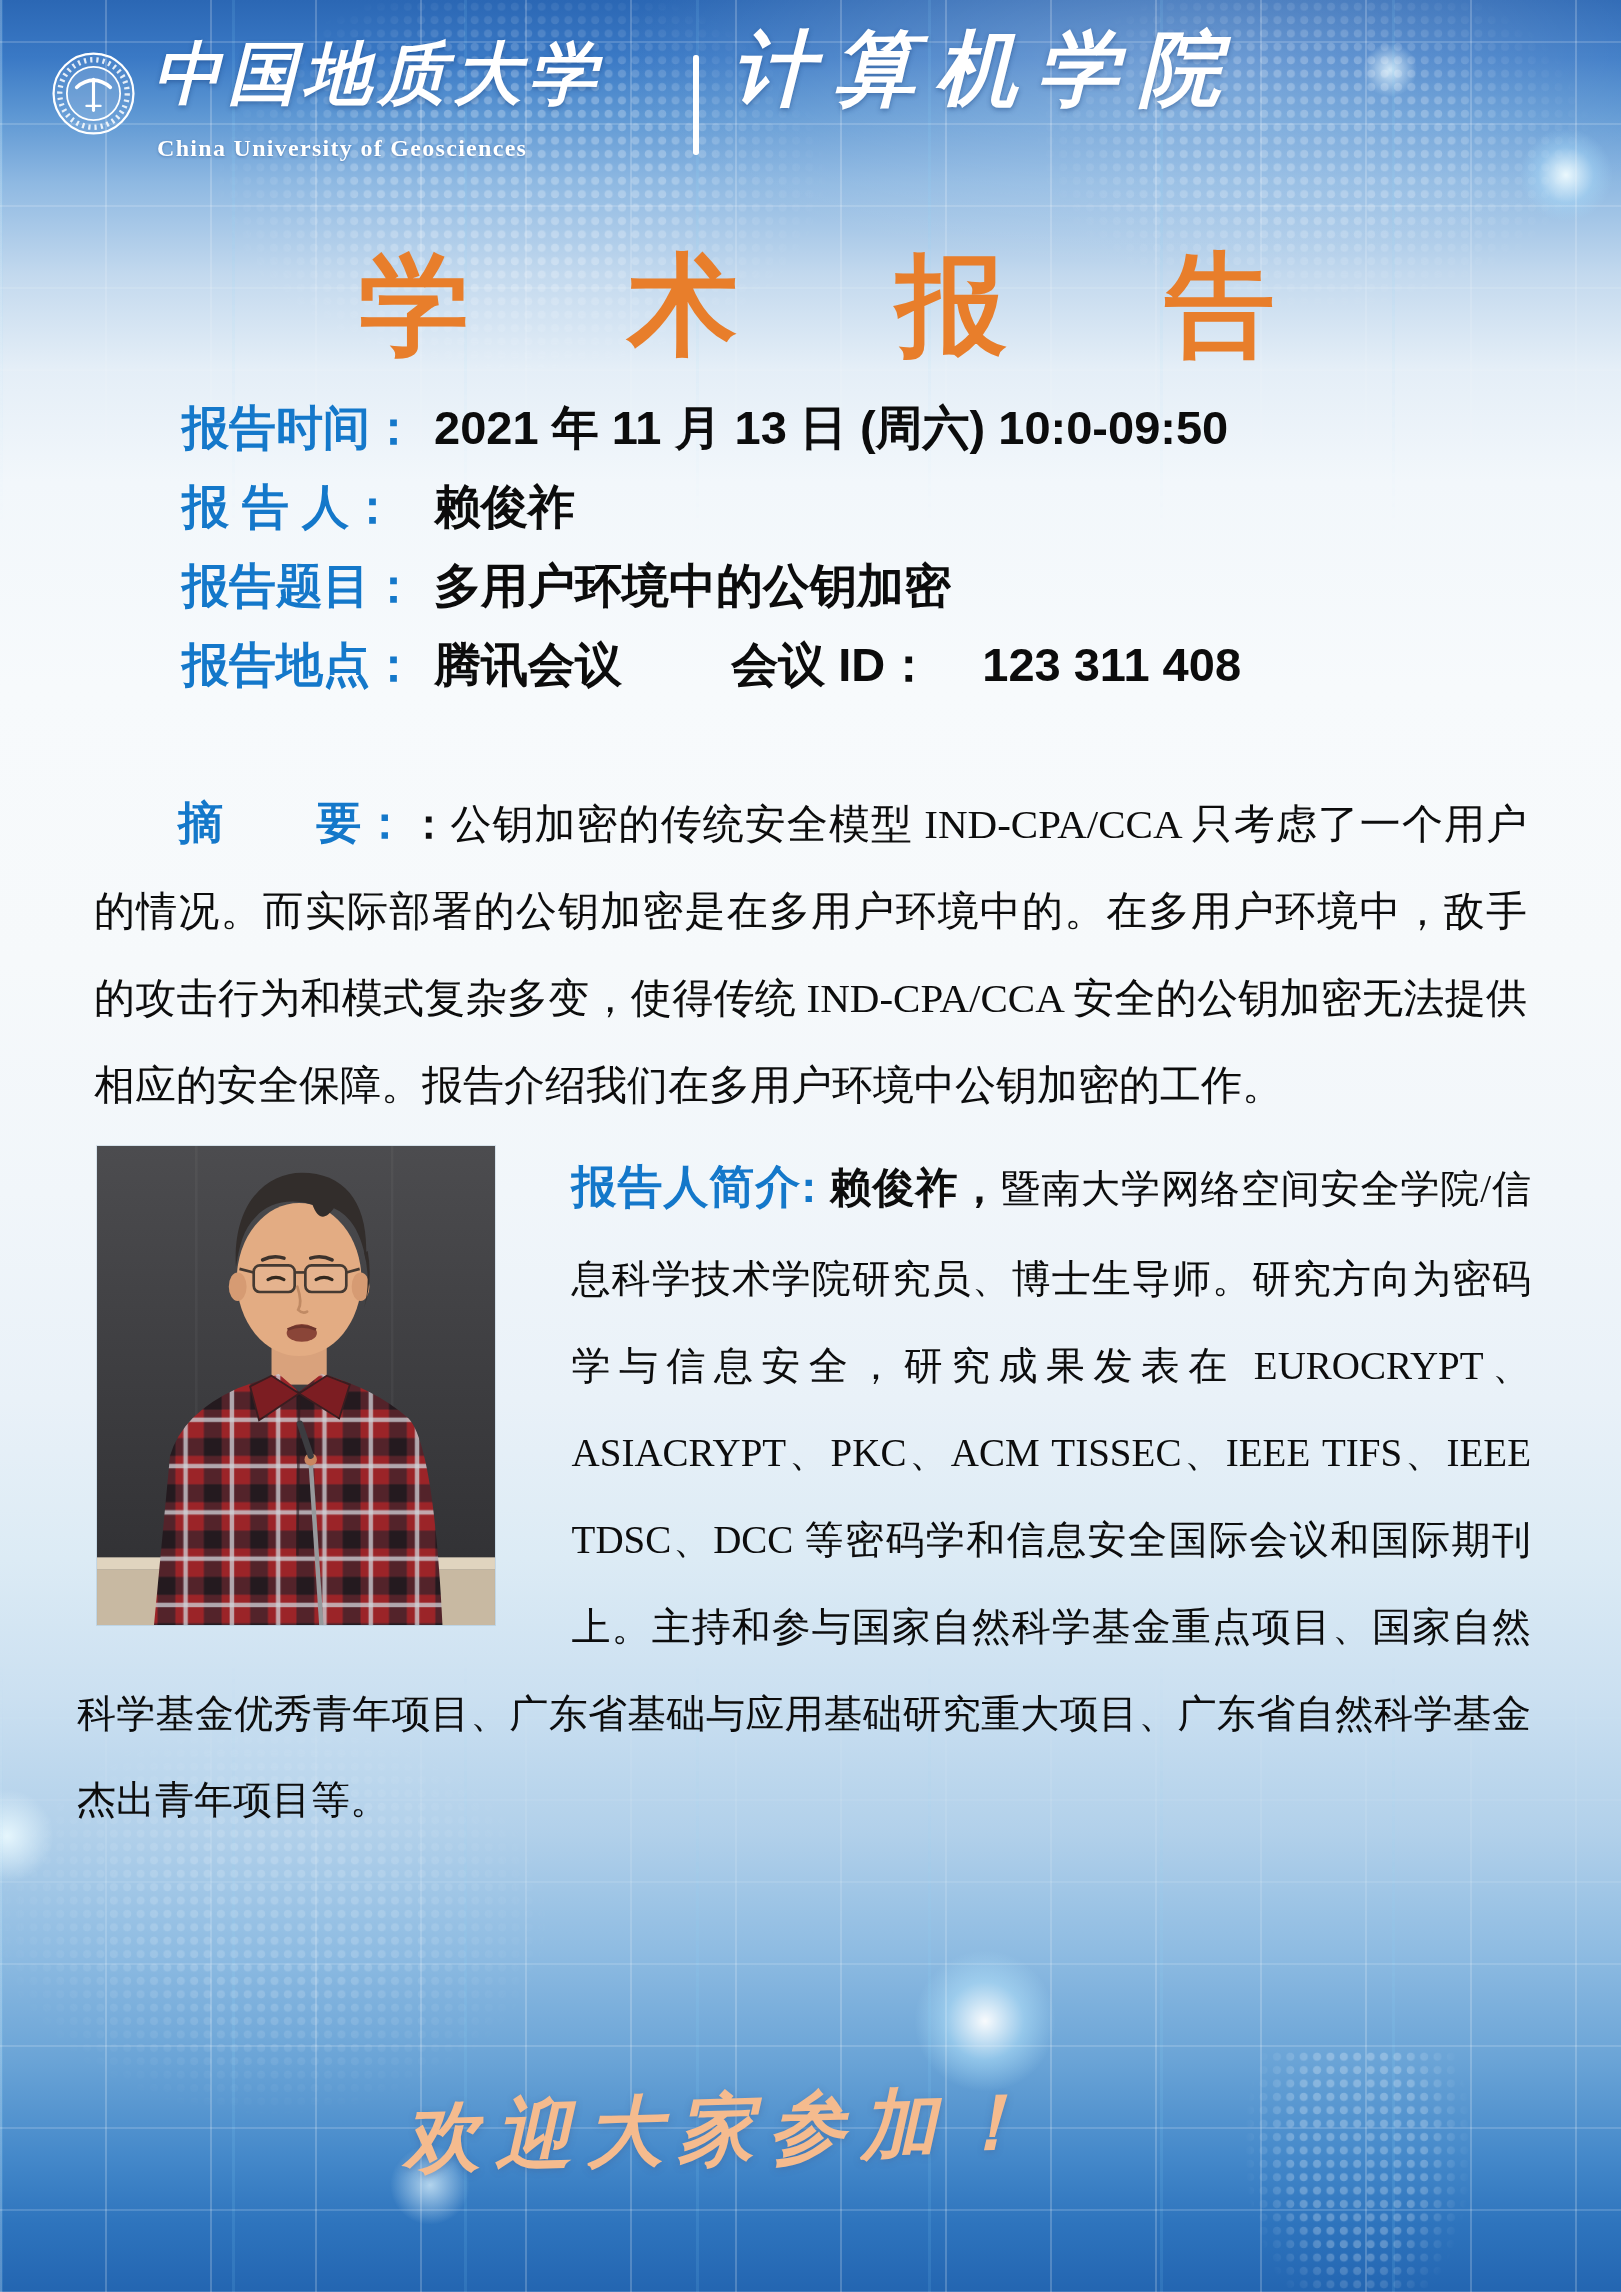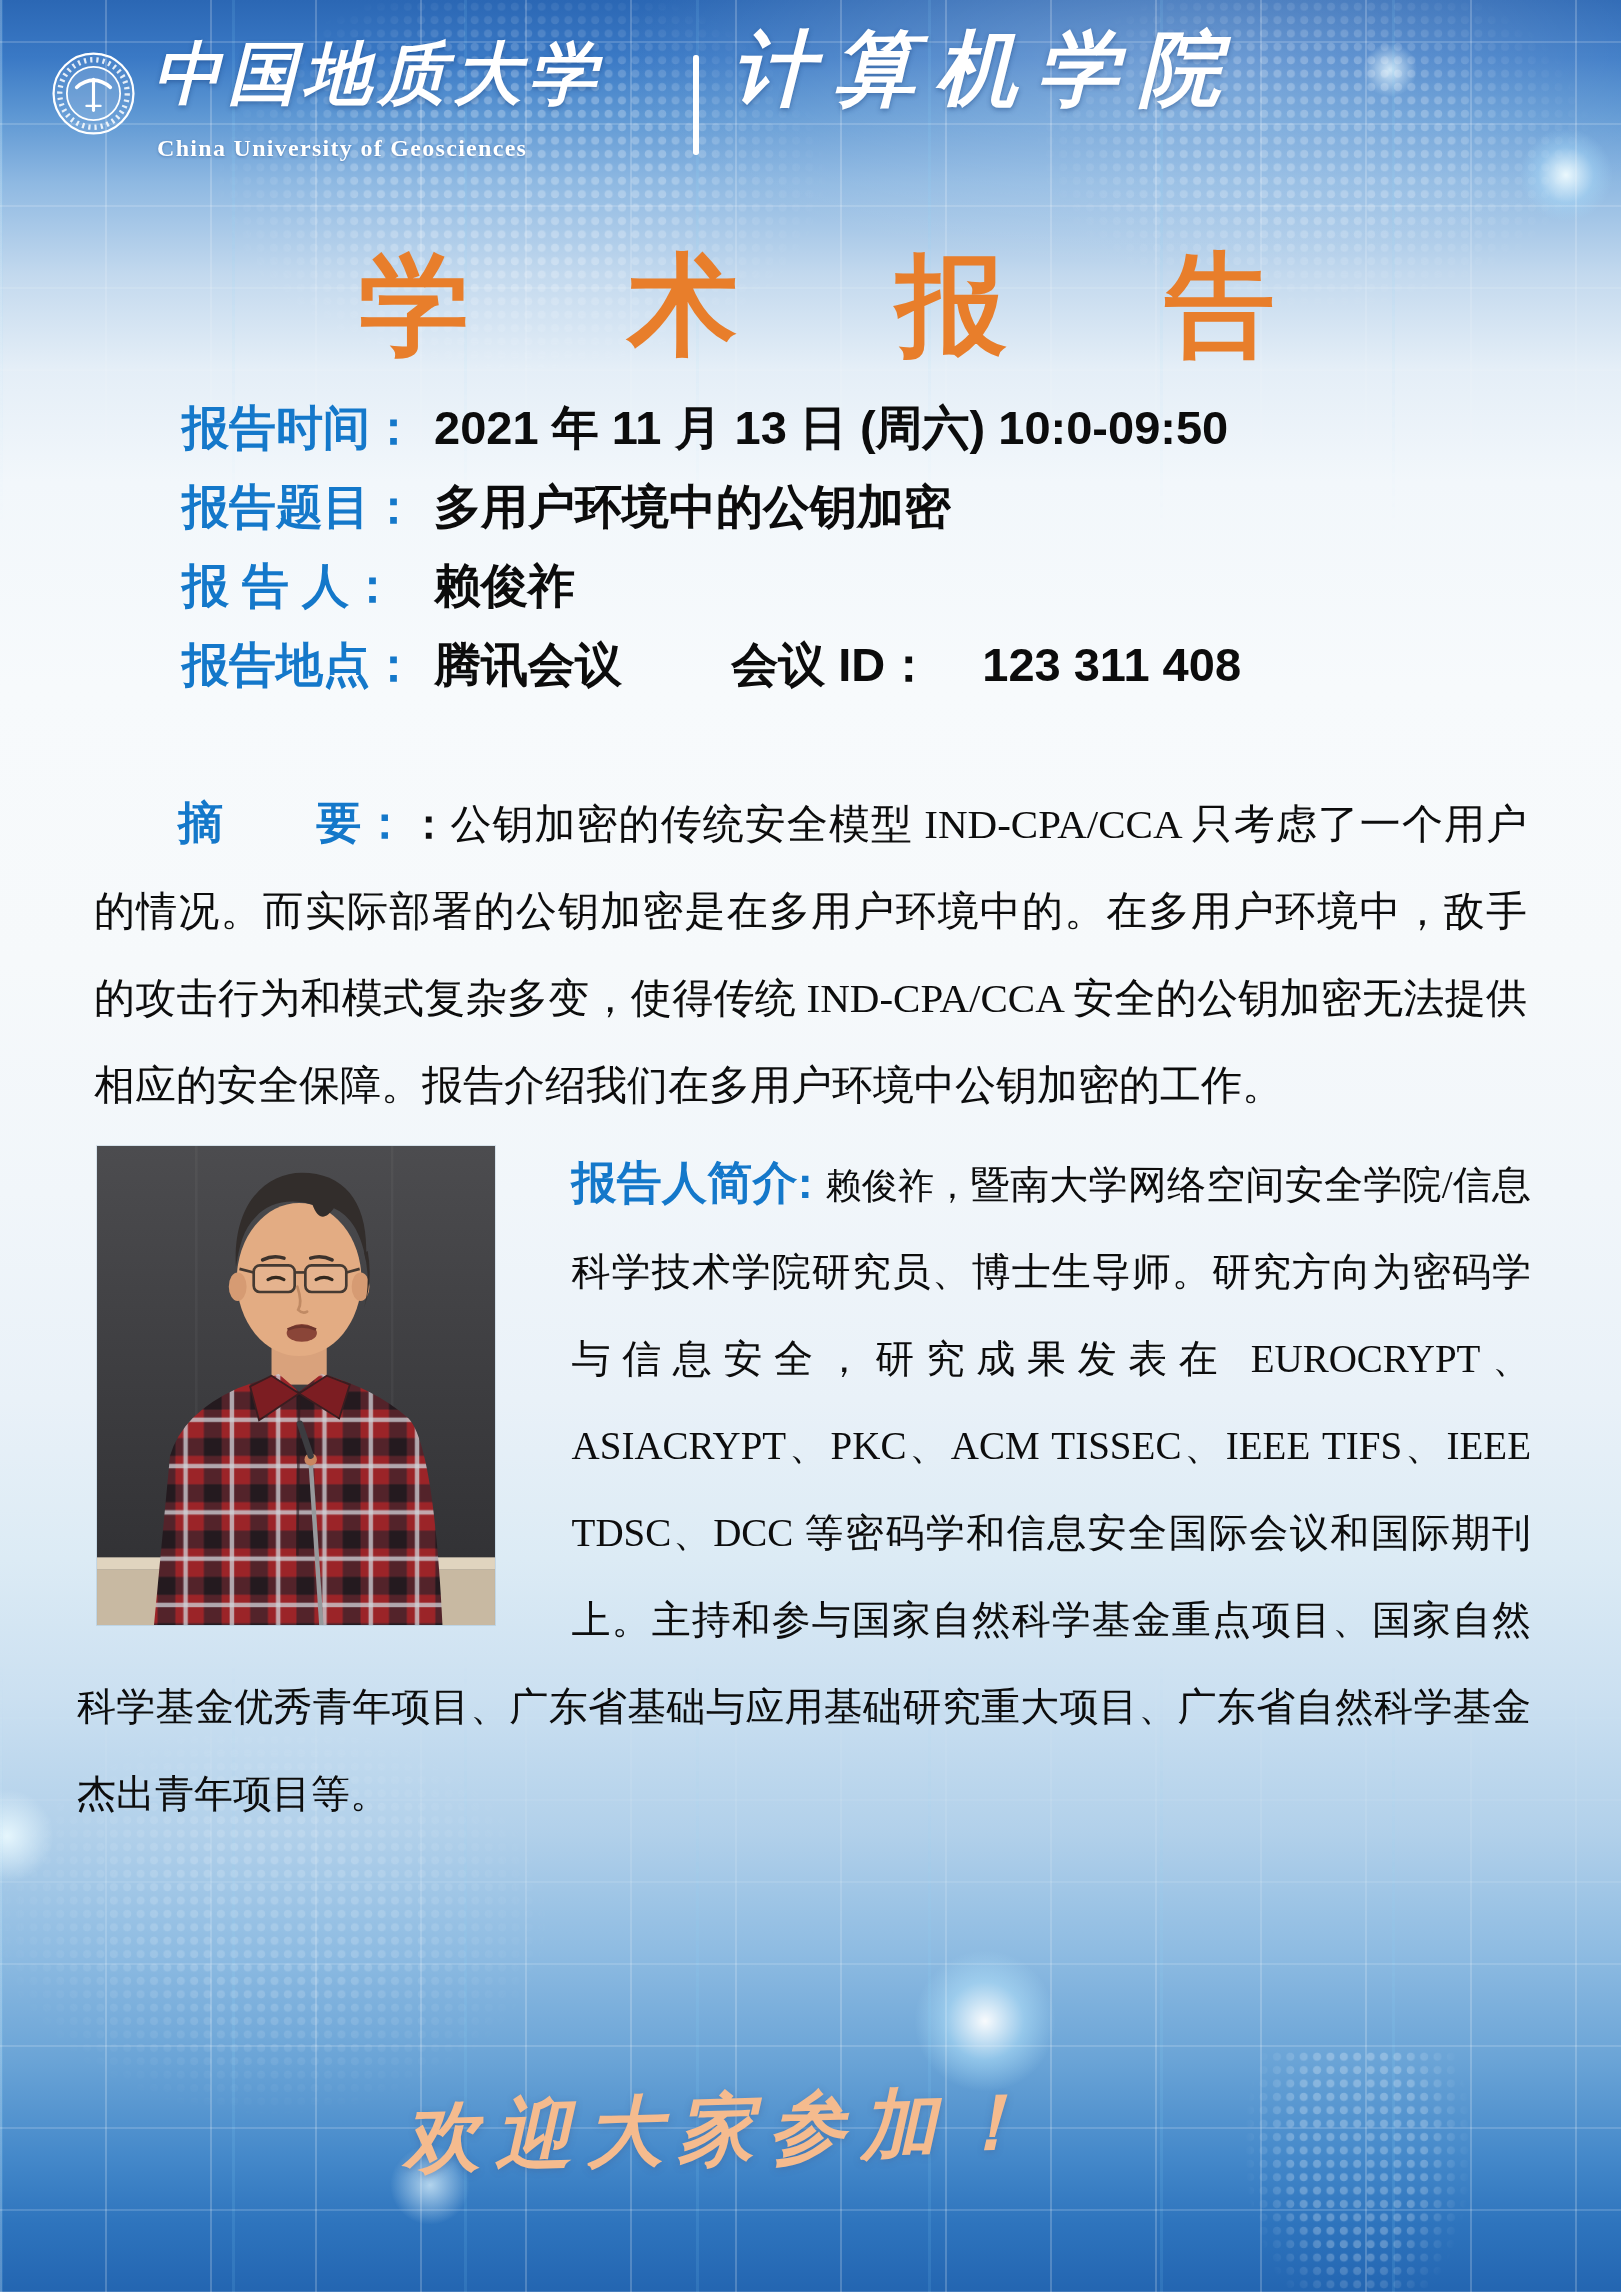--- a/index.html
+++ b/index.html
@@ -77,21 +77,21 @@
     font:41px/2.12 "Liberation Serif","DejaVu Serif",serif;color:#0d0d0d;
     text-align:justify;text-indent:84px;}
   .ab-label{font:900 45px/1 "Liberation Sans","DejaVu Sans",sans-serif;color:#1478CA;}
   .ab-colon{font-weight:bold;}
   
   .bio{position:absolute;left:77px;top:1142px;width:1454px;}
   .photo{float:left;width:398px;height:479px;margin:3.6px 77px 28.5px 19.6px;
     box-shadow:0 0 0 0.9px rgba(120,150,180,.25);}
   .bio p{margin:0;font:39px/2.23 "Liberation Serif","DejaVu Serif",serif;color:#0d0d0d;text-align:justify;}
   .bio-label{font:900 45px/1 "Liberation Sans","DejaVu Sans",sans-serif;color:#1478CA;}
-  .bio-name{font-weight:400;font-size:36px;}
+  .bio-name{font-weight:700;font-size:42px;}
   
   .footer{position:absolute;top:1994px;right:82px;width:642px;text-align:center;color:#0b0b0b;}
   .footer-org{font:900 45px/1.2 "Liberation Sans","DejaVu Sans",sans-serif;}
   .footer-date{margin-top:10.7px;font:900 43px/1.2 "Liberation Sans","DejaVu Sans",sans-serif;}
   .welcome{position:absolute;left:403px;top:2091px;color:#F5BB8E;
     font:italic 900 77px/1 "DejaVu Serif","Liberation Serif",serif;
     letter-spacing:14.3px;transform:rotate(-1.5deg);
     text-shadow:0 1.8px 7.1px rgba(60,90,140,.35);}
 </style>
 </head>
@@ -122,26 +122,26 @@
   <div class="uni-en">China University of Geosciences</div>
 
   <h1 class="title">学 术 报 告</h1>
 
   <div class="info">
     <div class="info-row">
       <span class="info-label">报告时间：</span>
       <span class="info-value">2021 年 11 月 13 日 (周六) 10:0-09:50</span>
     </div>
     <div class="info-row">
+      <span class="info-label">报 告 人：</span>
+      <span class="info-value">赖俊祚</span>
+    </div>
+    <div class="info-row">
       <span class="info-label">报告题目：</span>
       <span class="info-value">多用户环境中的公钥加密</span>
-    </div>
-    <div class="info-row">
-      <span class="info-label">报 告 人：</span>
-      <span class="info-value">赖俊祚</span>
     </div>
     <div class="info-row">
       <span class="info-label">报告地点：</span>
       <span class="info-value">腾讯会议</span>
       <span class="info-value meet-label">会议 ID：</span>
       <span class="info-value meet-id">123 311 408</span>
     </div>
   </div>
 
   <p class="abstract"><span class="ab-label">摘　　要：</span><span class="ab-colon">：</span><span>公钥加密的传统安全模型 IND-CPA/CCA 只考虑了一个用户的情况。而实际部署的公钥加密是在多用户环境中的。在多用户环境中，敌手的攻击行为和模式复杂多变，使得传统 IND-CPA/CCA 安全的公钥加密无法提供相应的安全保障。报告介绍我们在多用户环境中公钥加密的工作。</span></p>

